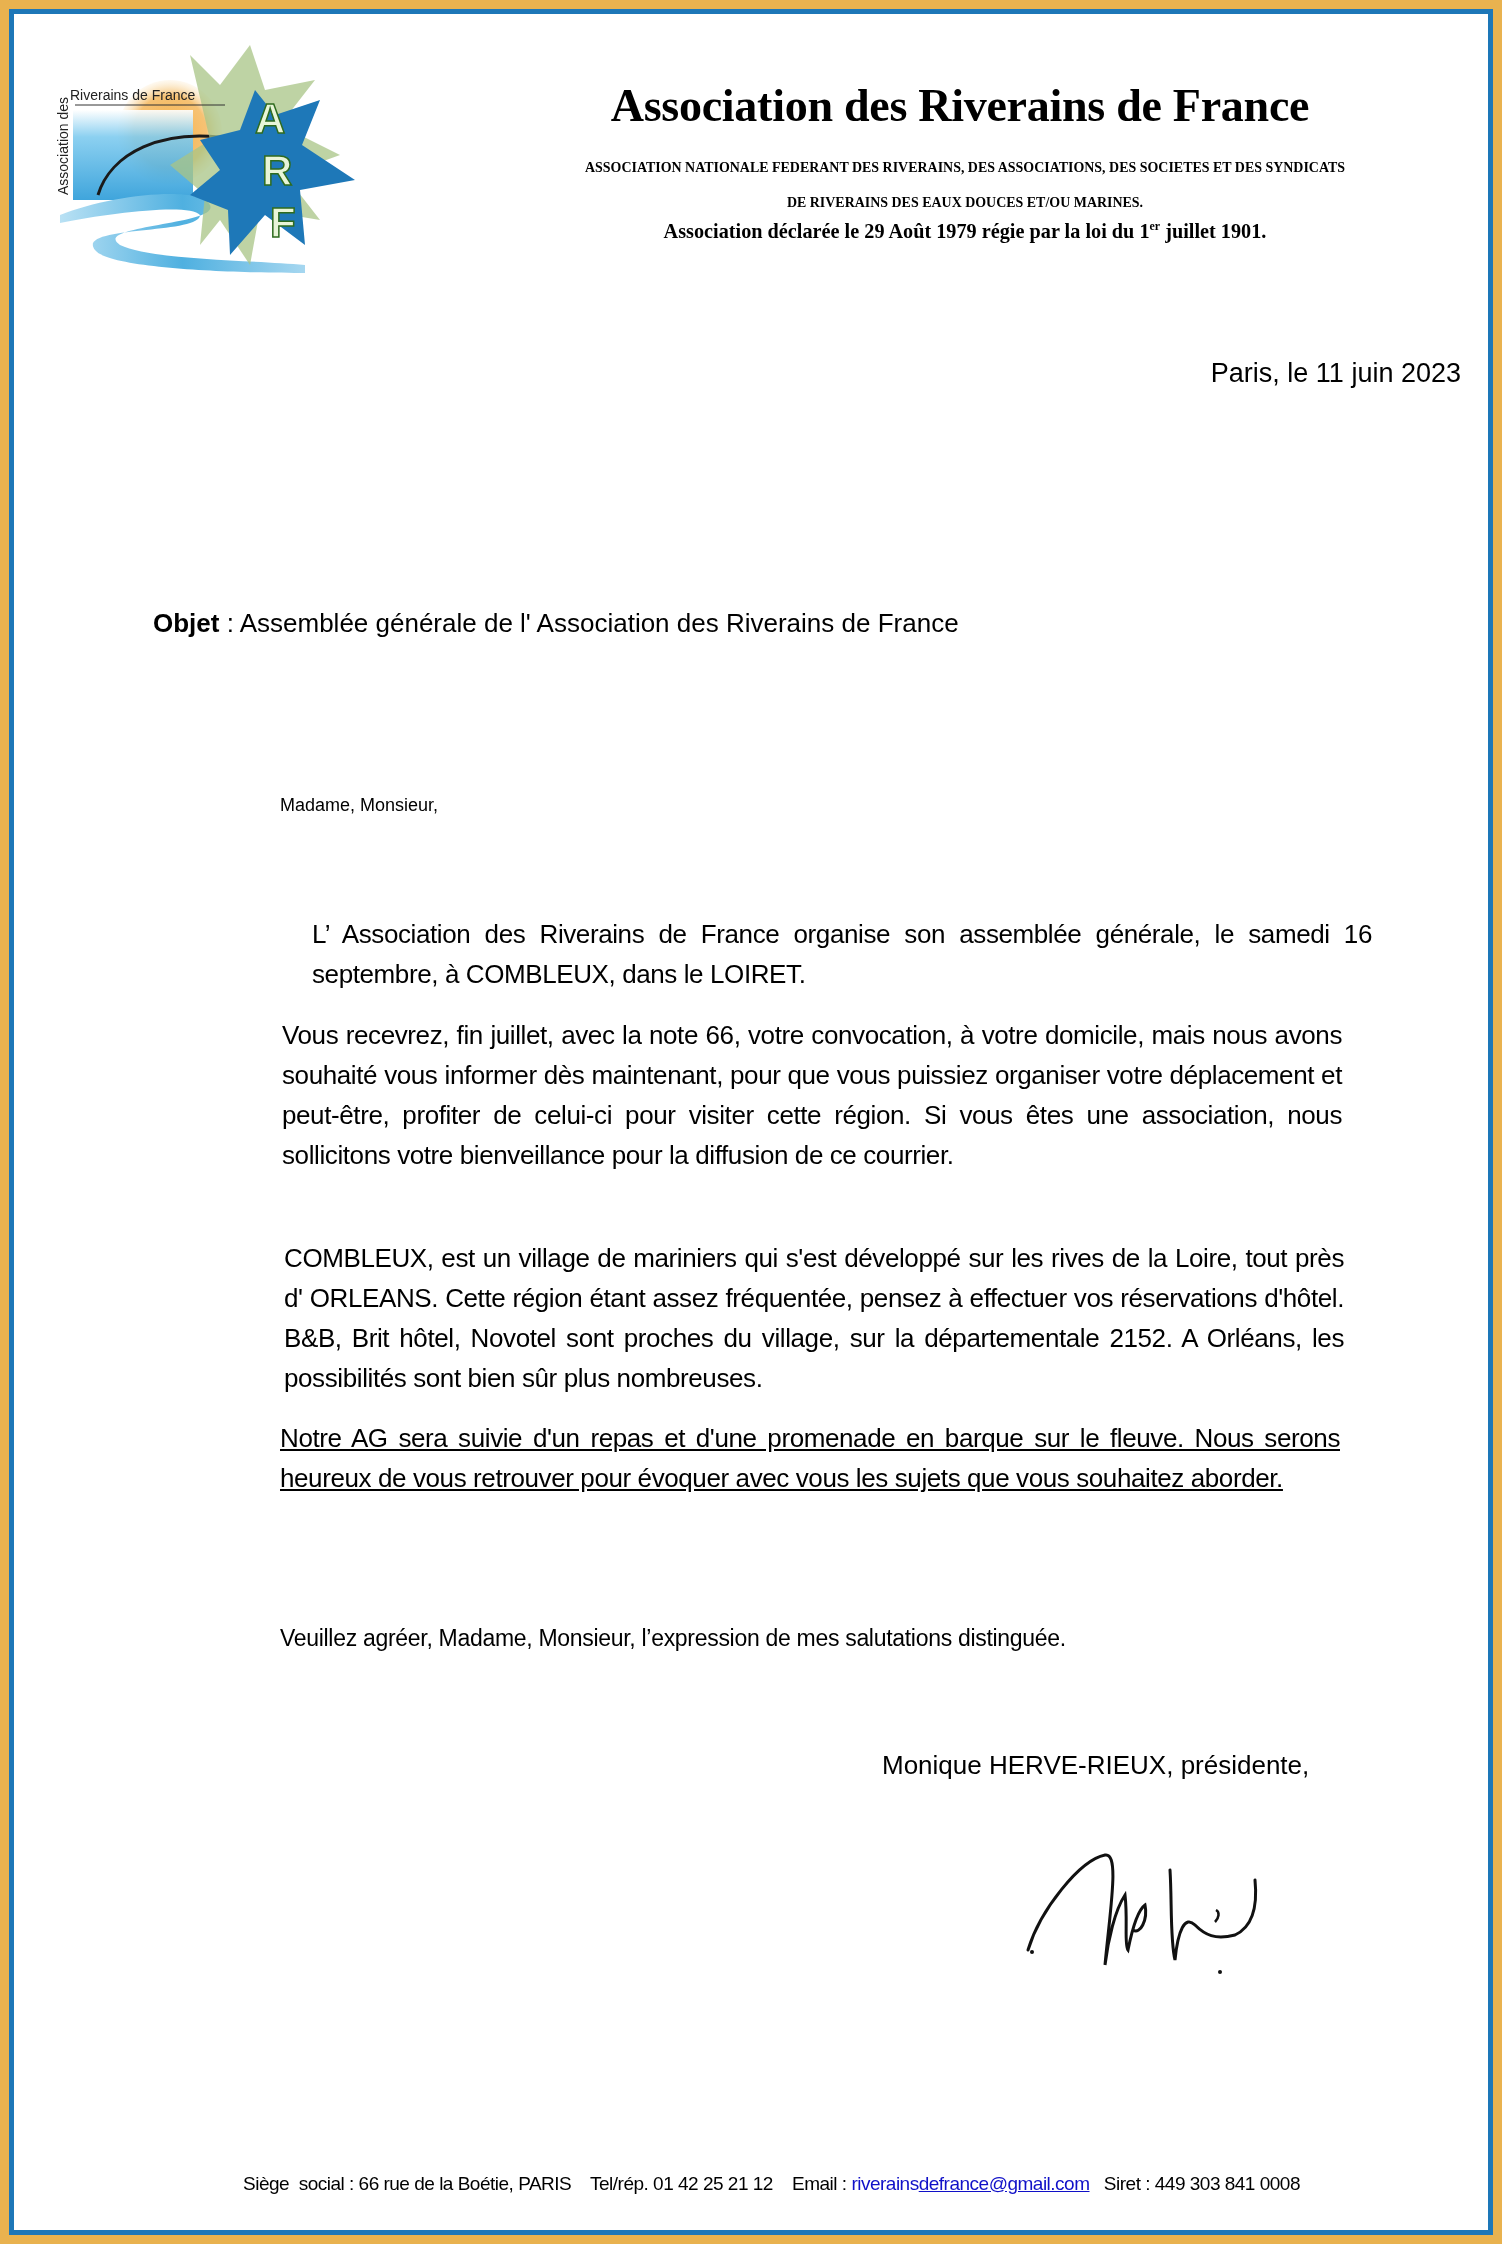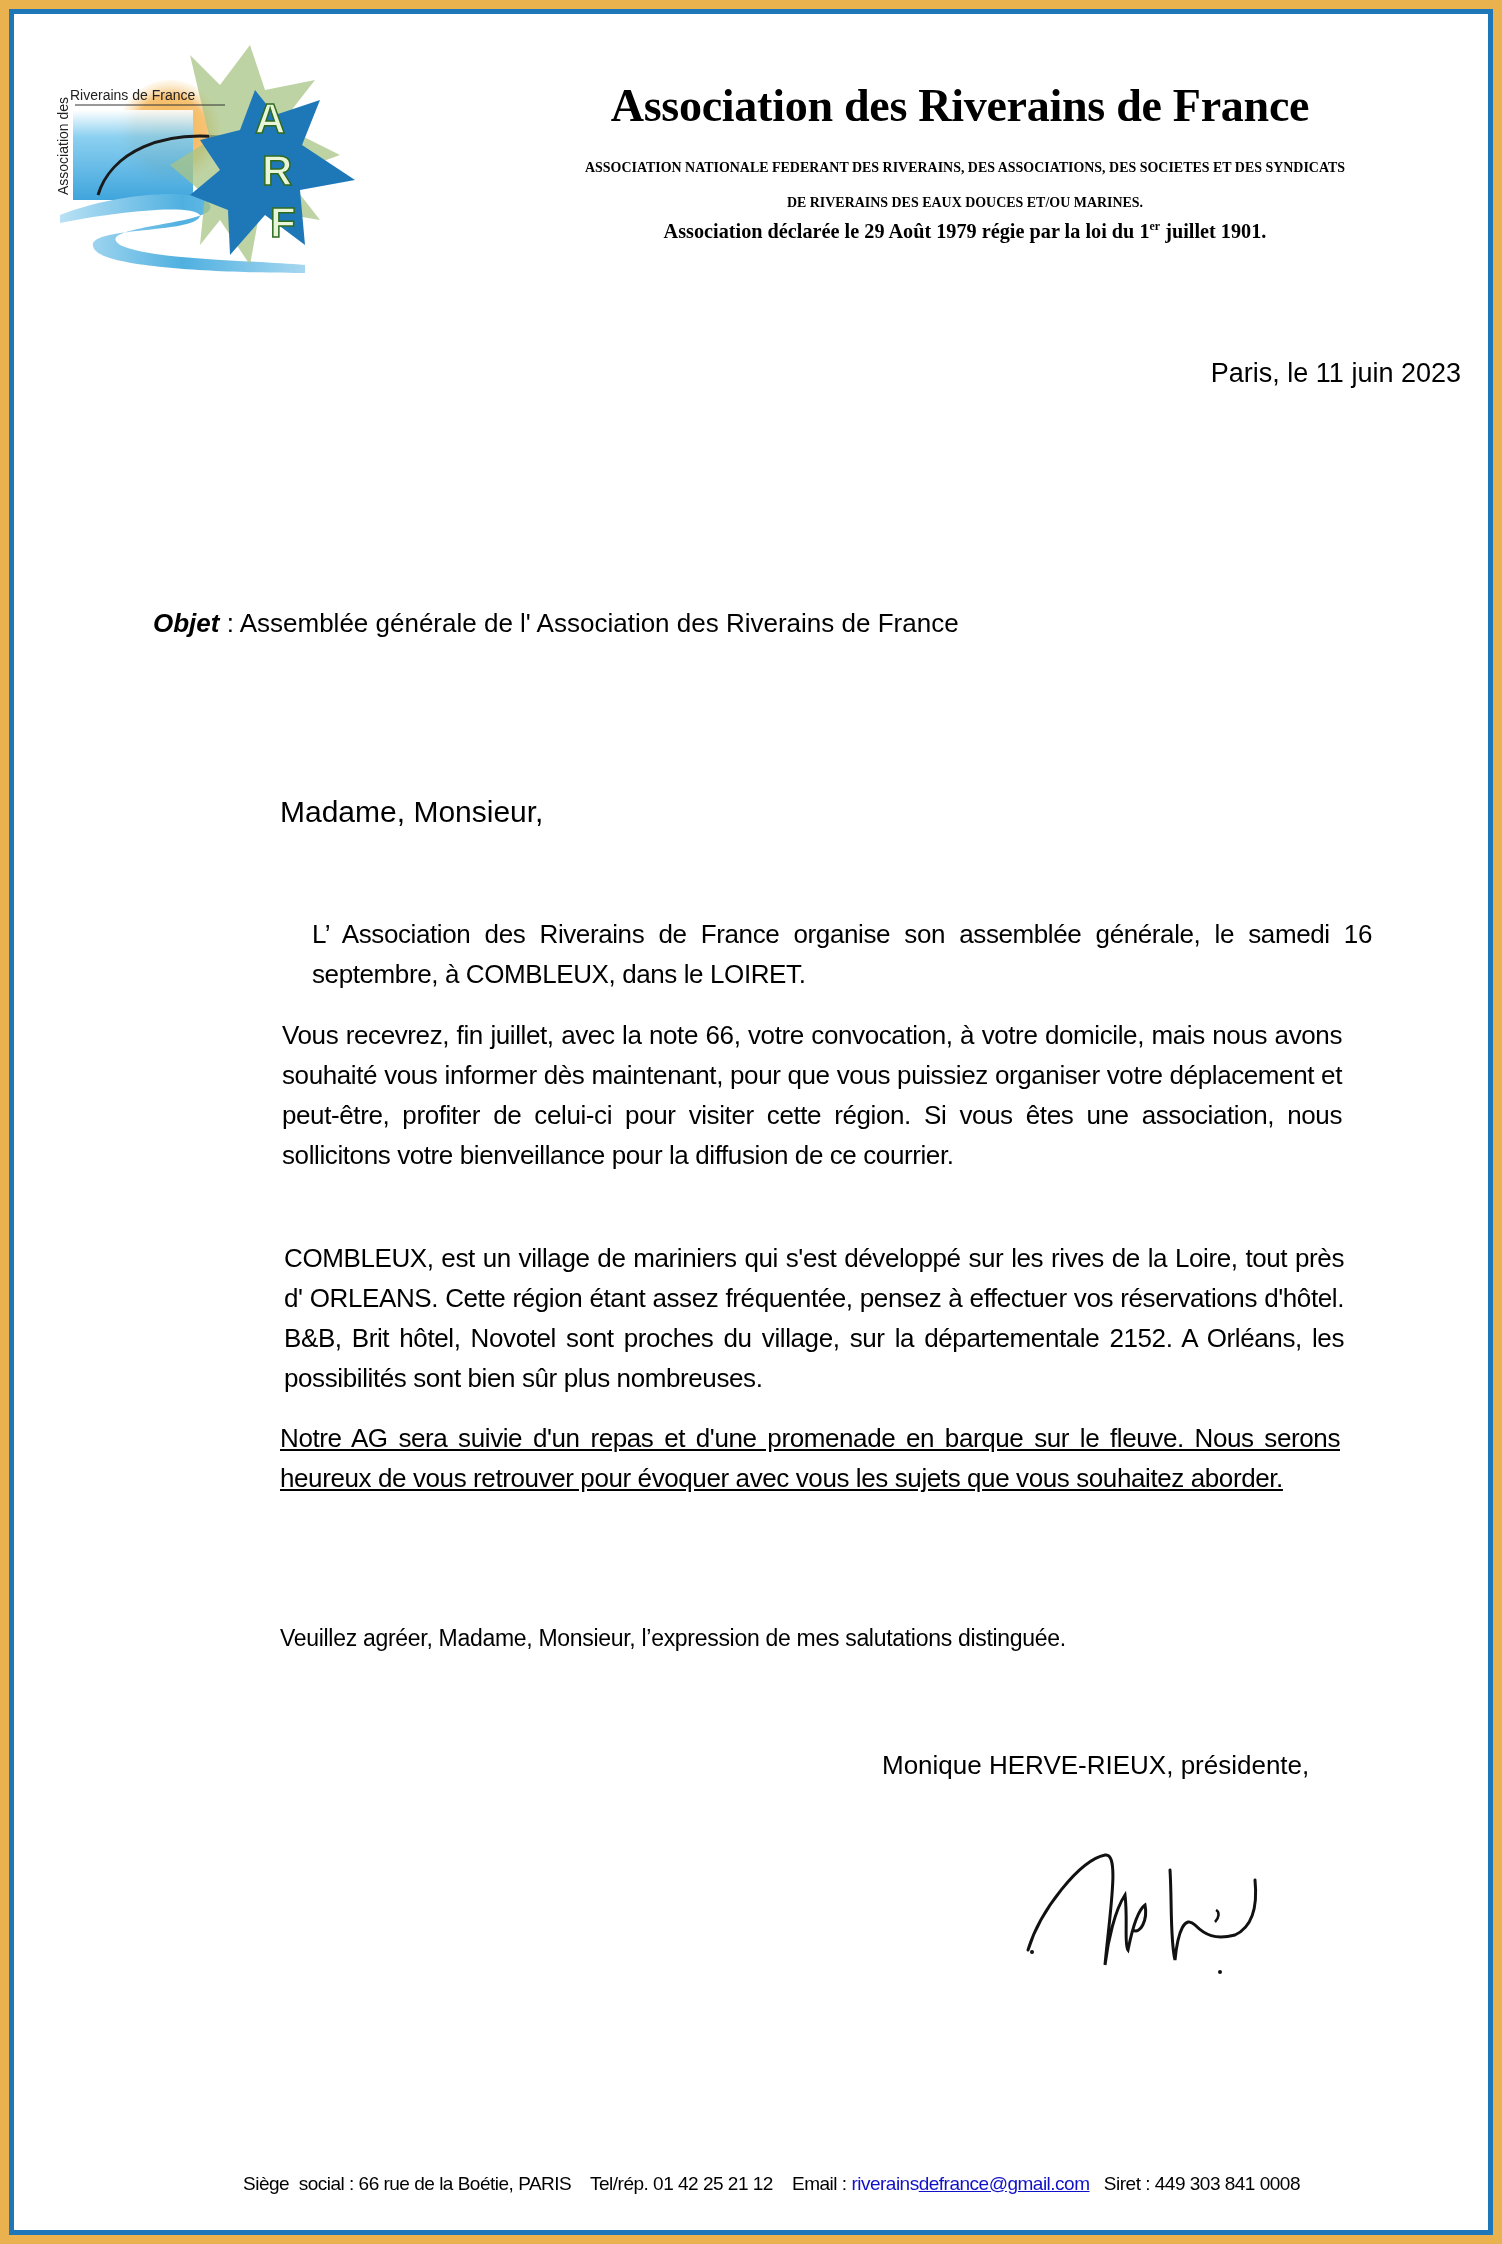--- a/index.html
+++ b/index.html
@@ -31,23 +31,23 @@
     .org-decl {
       left: 470px; top: 218px; width: 990px; text-align: center;
       font-size: 22px; font-weight: bold; color: #000;
       transform: scaleX(0.92);
     }
     .org-decl sup { font-size: 13px; }
 
     .date-line { right: 41px; top: 358px; font-size: 27px; color: #000; }
 
     .subject { left: 153px; top: 608px; font-size: 26px; color: #000; }
-    .subject b { font-weight: bold; font-style: italic; }
+    .subject b { font-weight: bold; }
 
-    .salutation { left: 280px; top: 795px; font-size: 30px; color: #000; }
+    .salutation { left: 280px; top: 795px; font-size: 18px; color: #000; }
 
     .para {
       width: 1060px; font-size: 26px; color: #000; line-height: 40px;
       text-align: justify; letter-spacing: -0.4px;
     }
     .para.p1 { left: 282px; top: 914px; margin-left: 30px; }
     .para.p2 { left: 282px; top: 1015px; }
     .para.p3 { left: 284px; top: 1238px; }
     .para.p4 { left: 280px; top: 1418px; text-decoration: underline; }
 

